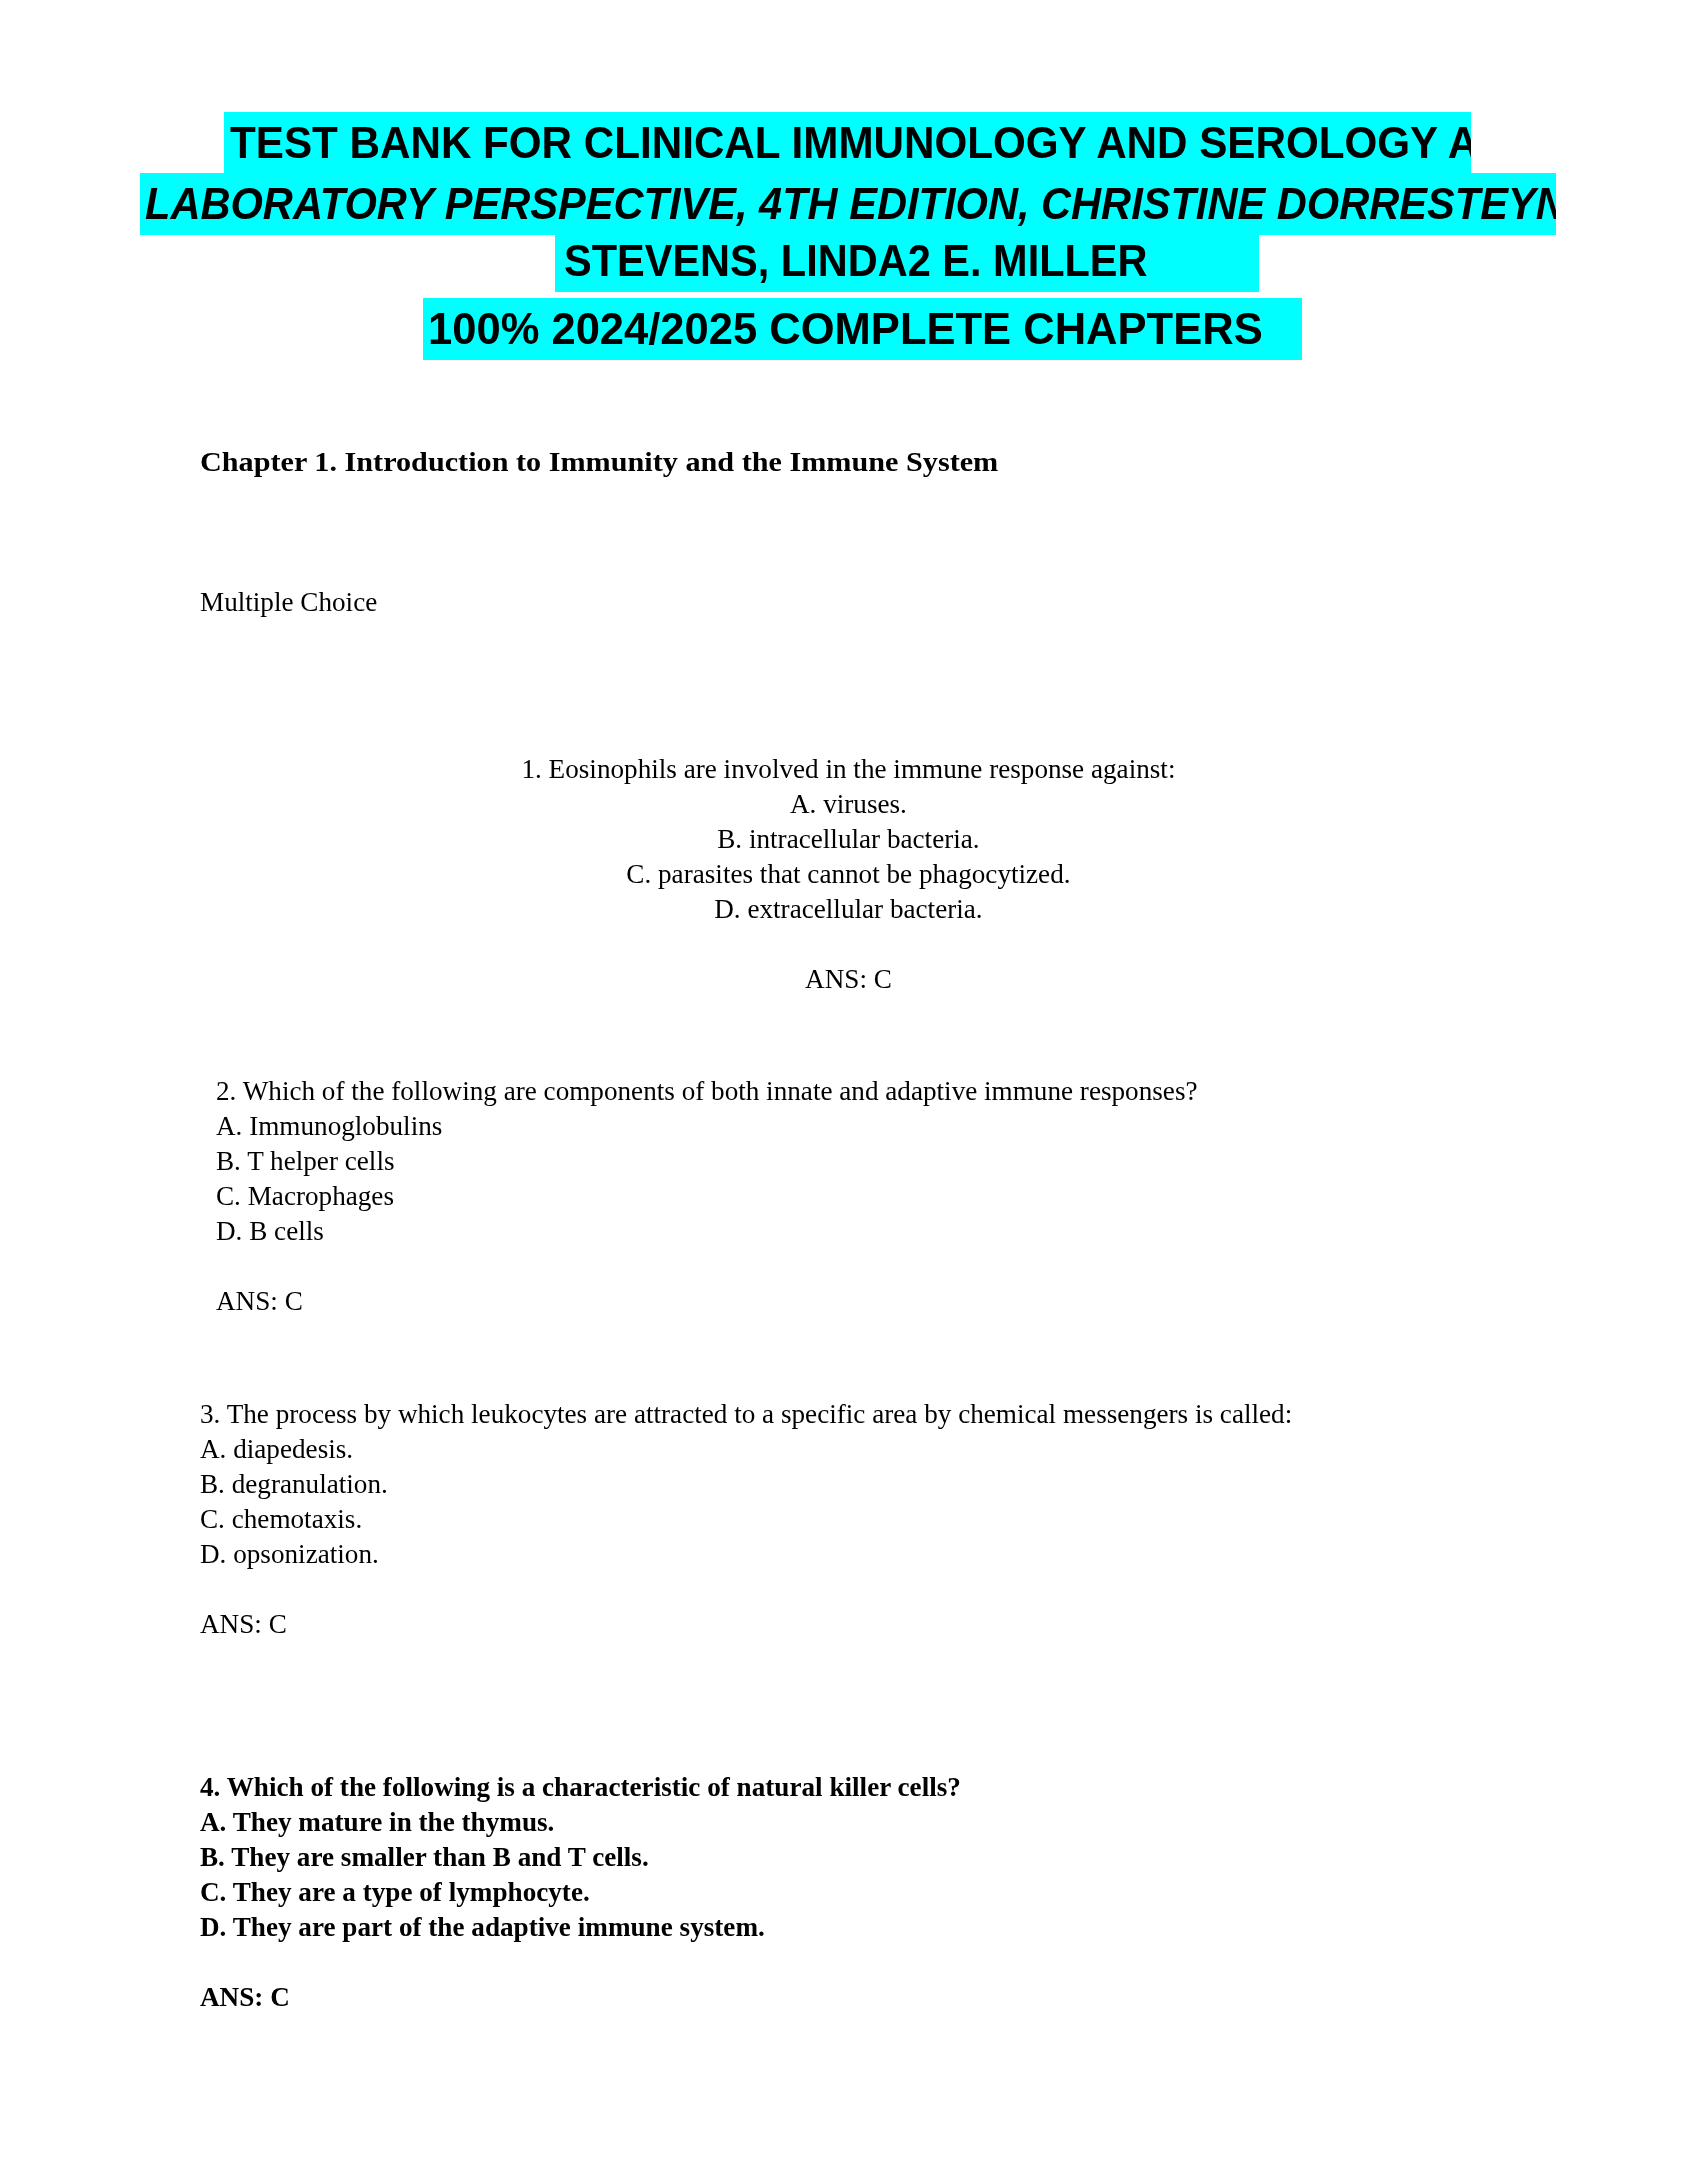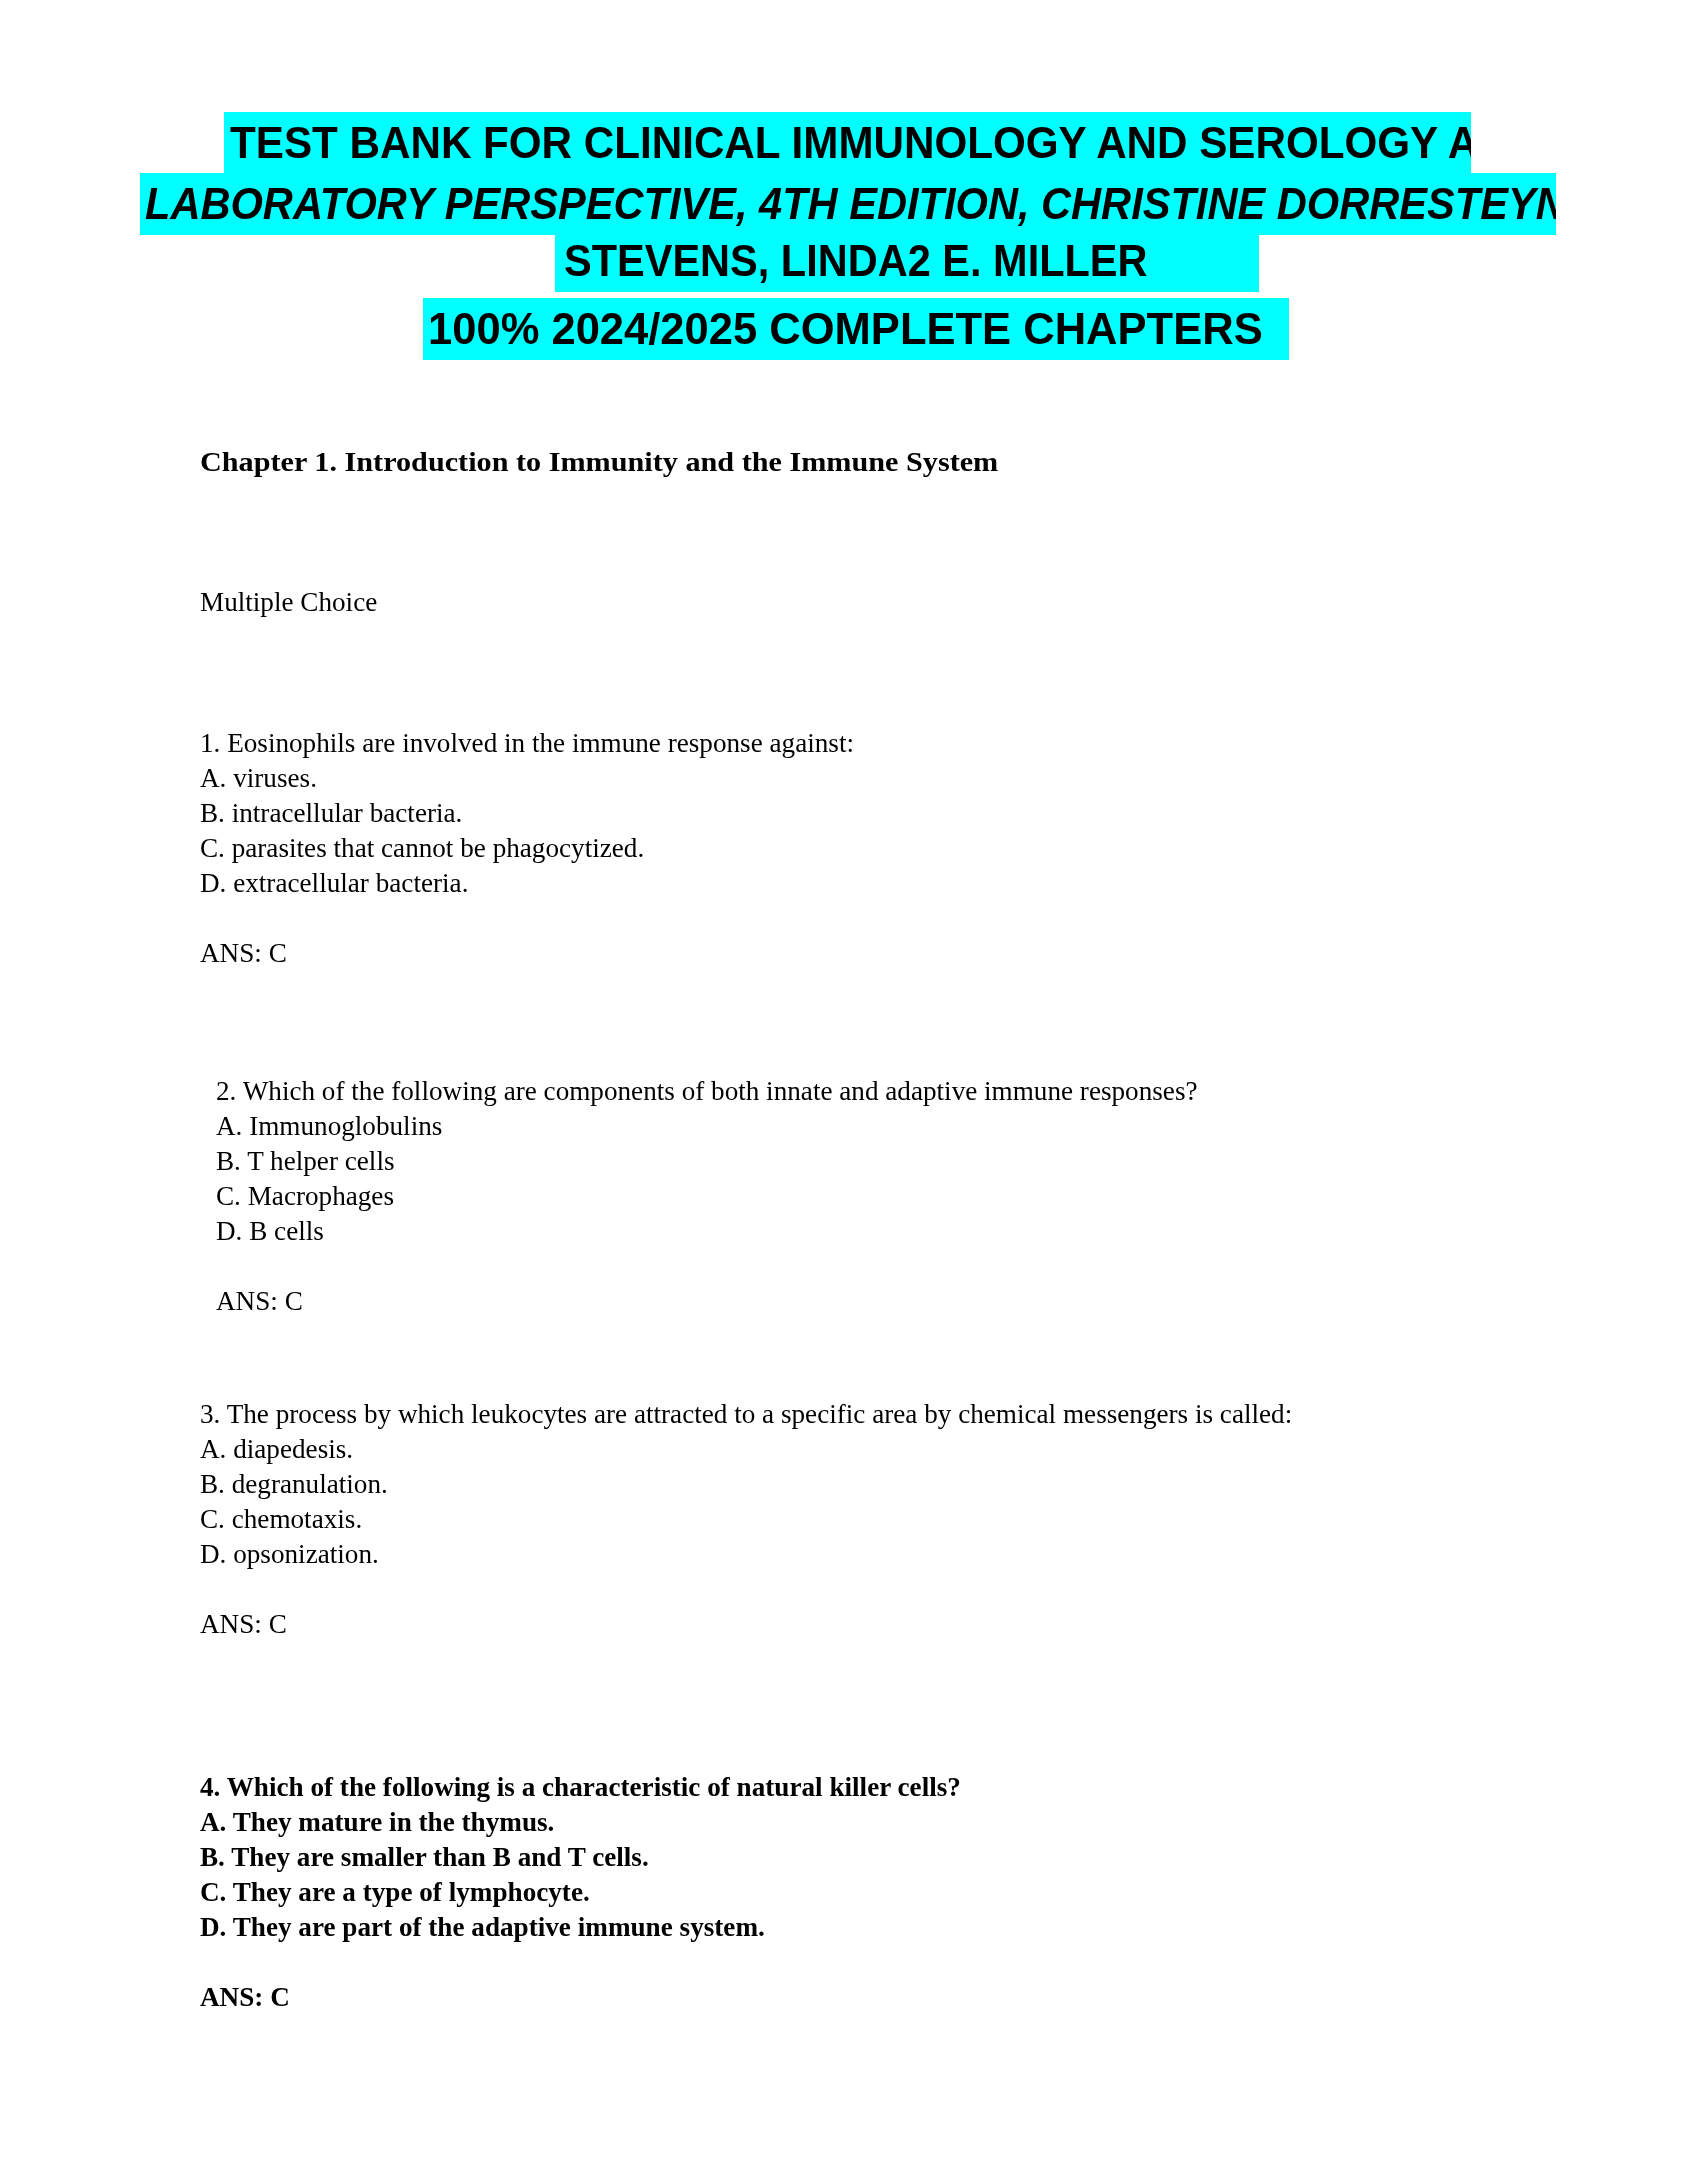--- a/index.html
+++ b/index.html
@@ -86,29 +86,29 @@
 
   <div class="title-line" style="left:224px; top:112px; width:1247px;">
     <span class="title-text" style="transform-origin: 0px 50%; transform: scaleX(0.958525); left: 6px;">TEST BANK FOR CLINICAL IMMUNOLOGY AND SEROLOGY A</span>
   </div>
   <div class="title-line" style="left:140px; top:173px; width:1416px;font-style:italic;">
     <span class="title-text" style="transform-origin: 0px 50%; transform: scaleX(0.945406); left: 5px;">LABORATORY PERSPECTIVE, 4TH EDITION, CHRISTINE DORRESTEYN</span>
   </div>
   <div class="title-line" style="left:555px; top:230px; width:704px;">
     <span class="title-text" style="transform-origin: 0px 50%; transform: scaleX(0.943457); left: 9px;">STEVENS, LINDA2 E. MILLER</span>
   </div>
-  <div class="title-line" style="left:423px; top:298px; width:866px;">
+  <div class="title-line" style="left:423px; top:298px; width:866px;padding-left:13px;">
     <span class="title-text" style="transform-origin: 0px 50%; transform: scaleX(0.989336); left: 5px;">100%  2024/2025 COMPLETE CHAPTERS</span>
   </div>
 
   <div class="chapter-heading" style="transform-origin: 0px 50%; transform: scaleX(1.07838);">Chapter 1. Introduction to Immunity and the Immune System</div>
 
   <div class="section-label" style="transform-origin: 0px 50%; transform: scaleX(0.97);">Multiple Choice</div>
 
-  <div class="question" style="top:725px;">
+  <div class="question" style="top:751px;text-align:center;">
     <span class="line" style="transform-origin: 0px 50%; transform: scaleX(0.97);">1. Eosinophils are involved in the immune response against:</span>
     <span class="line" style="transform-origin: 0px 50%; transform: scaleX(0.97);">A. viruses.</span>
     <span class="line" style="transform-origin: 0px 50%; transform: scaleX(0.97);">B. intracellular bacteria.</span>
     <span class="line" style="transform-origin: 0px 50%; transform: scaleX(0.97);">C. parasites that cannot be phagocytized.</span>
     <span class="line" style="transform-origin: 0px 50%; transform: scaleX(0.97);">D. extracellular bacteria.</span>
     <span class="answer" style="transform-origin: 0px 50%; transform: scaleX(0.97);">ANS: C</span>
   </div>
 
   <div class="question" style="top:1073px;margin-left:16px;">
     <span class="line" style="transform-origin: 0px 50%; transform: scaleX(0.97);">2. Which of the following are components of both innate and adaptive immune responses?</span>

